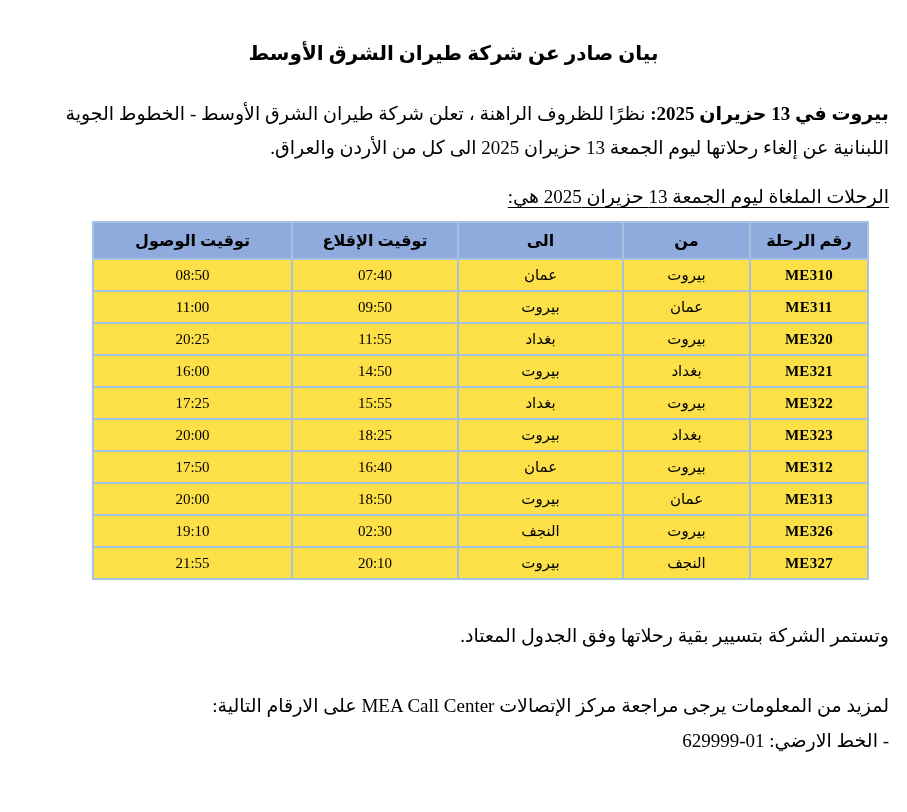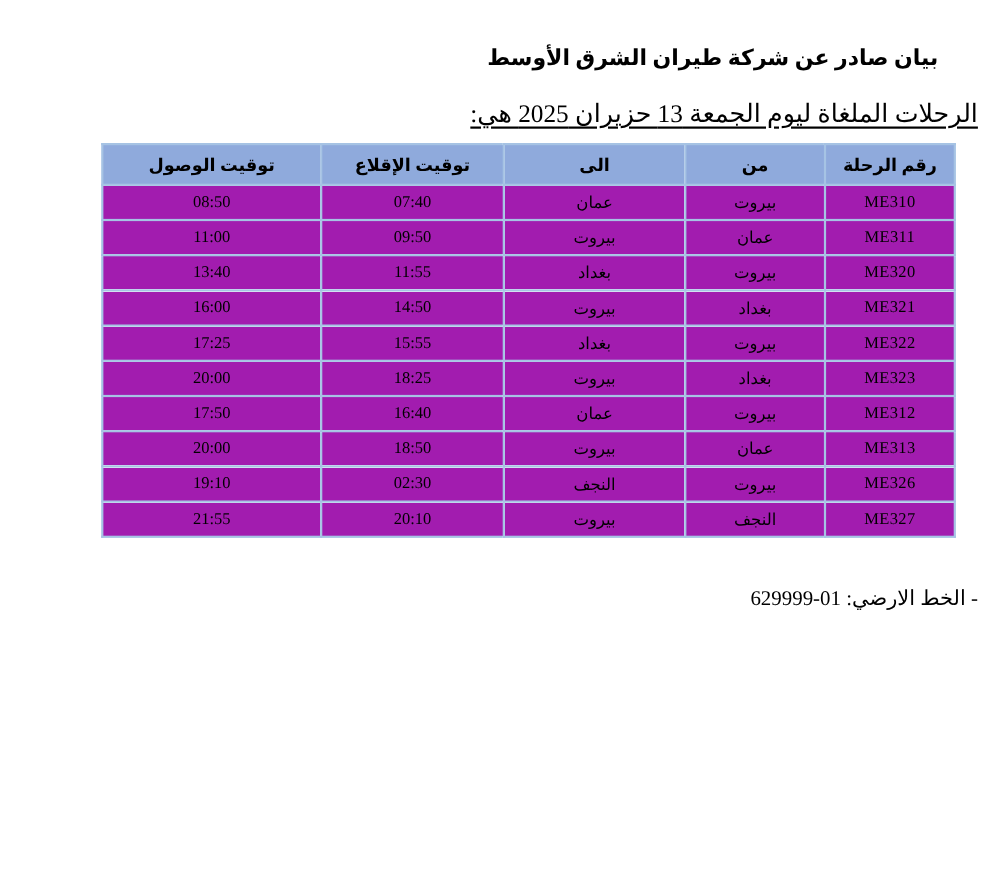--- a/index.html
+++ b/index.html
@@ -7,34 +7,34 @@
     width: 907px;
     height: 812px;
     background: #ffffff;
     color: #000000;
     direction: rtl;
     overflow: hidden;
     font-family: "Liberation Serif", "DejaVu Sans", serif;
   }
   .page { padding: 36px 14px 0 14px; box-sizing: border-box; }
 
-  .title-block { margin: 0 40px; }
+  .title-block { text-align: center; margin: 0 40px; }
   .title-line { font-weight: bold; font-size: 20px; line-height: 1.75; }
 
   .intro {
     margin: 26px 4px 0 14px;
     font-size: 19px;
     line-height: 1.8;
     text-align: right;
   }
   .intro .lead { font-weight: bold; }
 
   .caption {
     margin: 20px 4px 0 0;
-    font-size: 23px;
+    font-size: 19px;
     text-decoration: underline;
     text-underline-offset: 4px;
   }
 
   table.flights {
     border-collapse: collapse;
     table-layout: fixed;
     width: 775px;
     margin: 13px 24px 0 0;
   }
@@ -44,22 +44,22 @@
     vertical-align: middle;
     padding: 0;
     overflow: hidden;
   }
   table.flights th {
     background: var(--header-bg, #8FAADC);
     height: 35px;
     font-size: 16px;
     font-weight: bold;
   }
-  table.flights td { height: 30px; background: #a21caf; font-size: 15px; }
-  td.flight-no { font-weight: normal; font-size: 17px; letter-spacing: 0.3px; }
+  table.flights td { height: 30px; background: #fde047; font-size: 15px; }
+  td.flight-no { font-weight: bold; font-size: 17px; letter-spacing: 0.3px; }
   td.time { font-size: 17px; }
 
   .closing {
     margin: 38px 4px 0 0;
     font-size: 19px;
     line-height: 1.85;
     text-align: right;
   }
   .contact {
     margin: 34px 4px 0 0;
@@ -70,20 +70,21 @@
 </style>
 </head>
 <body>
 
 <div class="page">
 
   <div class="title-block">
     <div class="title-line">بيان صادر عن شركة طيران الشرق الأوسط</div>
   </div>
 
+  <p class="intro"><span class="lead">بيروت في 13 حزيران 2025:</span><span> نظرًا للظروف الراهنة ، تعلن شركة طيران الشرق الأوسط - الخطوط الجوية اللبنانية عن إلغاء رحلاتها ليوم الجمعة 13 حزيران 2025 الى كل من الأردن والعراق.</span></p>
 
   <div class="caption">الرحلات الملغاة ليوم الجمعة 13 حزيران 2025 هي:</div>
 
   <table class="flights">
     <colgroup>
       <col style="width:118px">
       <col style="width:127px">
       <col style="width:165px">
       <col style="width:166px">
       <col style="width:199px">
@@ -110,21 +111,21 @@
         <td>عمان</td>
         <td>بيروت</td>
         <td class="time">09:50</td>
         <td class="time">11:00</td>
       </tr>
       <tr>
         <td class="flight-no">ME320</td>
         <td>بيروت</td>
         <td>بغداد</td>
         <td class="time">11:55</td>
-        <td class="time">13:40</td>
+        <td class="time">20:25</td>
       </tr>
       <tr>
         <td class="flight-no">ME321</td>
         <td>بغداد</td>
         <td>بيروت</td>
         <td class="time">14:50</td>
         <td class="time">16:00</td>
       </tr>
       <tr>
         <td class="flight-no">ME322</td>
@@ -165,19 +166,21 @@
         <td class="flight-no">ME327</td>
         <td>النجف</td>
         <td>بيروت</td>
         <td class="time">20:10</td>
         <td class="time">21:55</td>
       </tr>
     </tbody>
   </table>
 
   <div class="closing">
+    <div>وتستمر الشركة بتسيير بقية رحلاتها وفق الجدول المعتاد.</div>
   </div>
 
   <div class="contact">
+    <div>لمزيد من المعلومات يرجى مراجعة مركز الإتصالات MEA Call Center على الارقام التالية:</div>
     <div>- الخط الارضي: 01-629999</div>
   </div>
 
 </div>
 
 </body></html>

